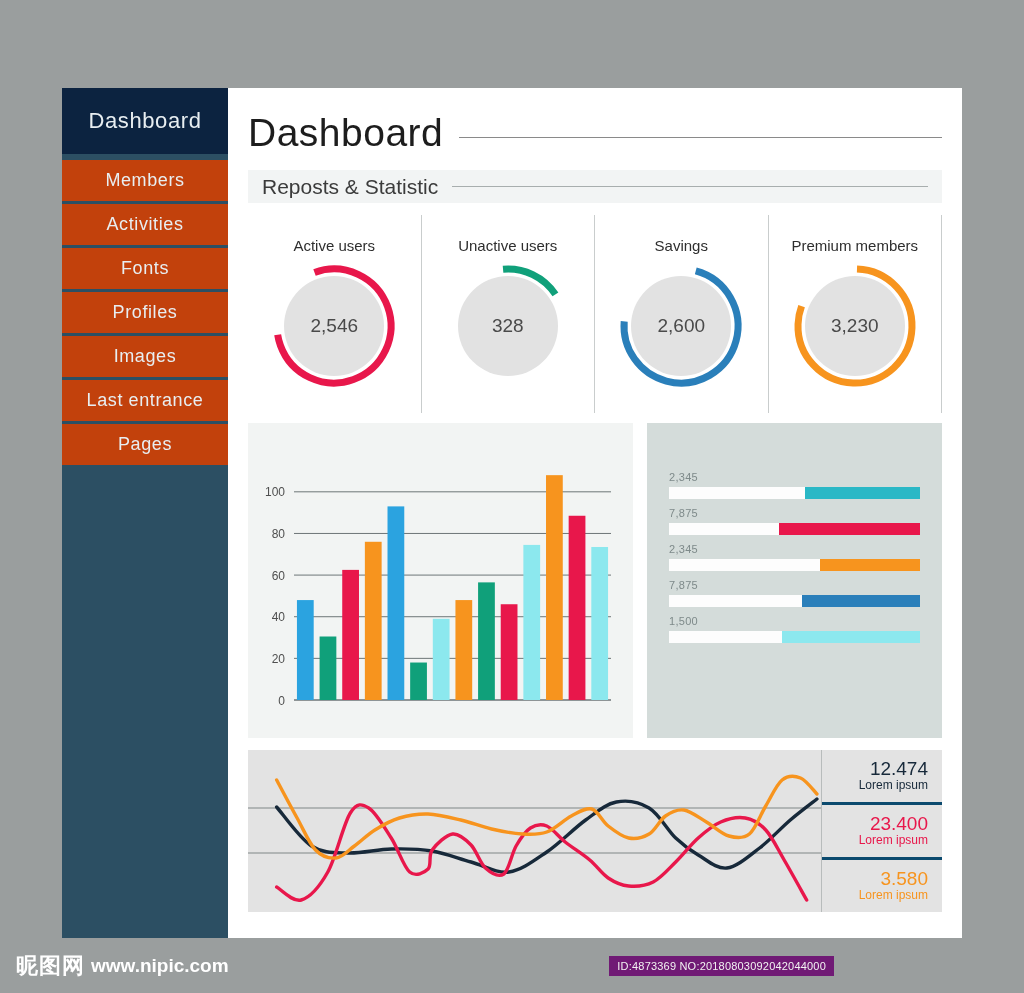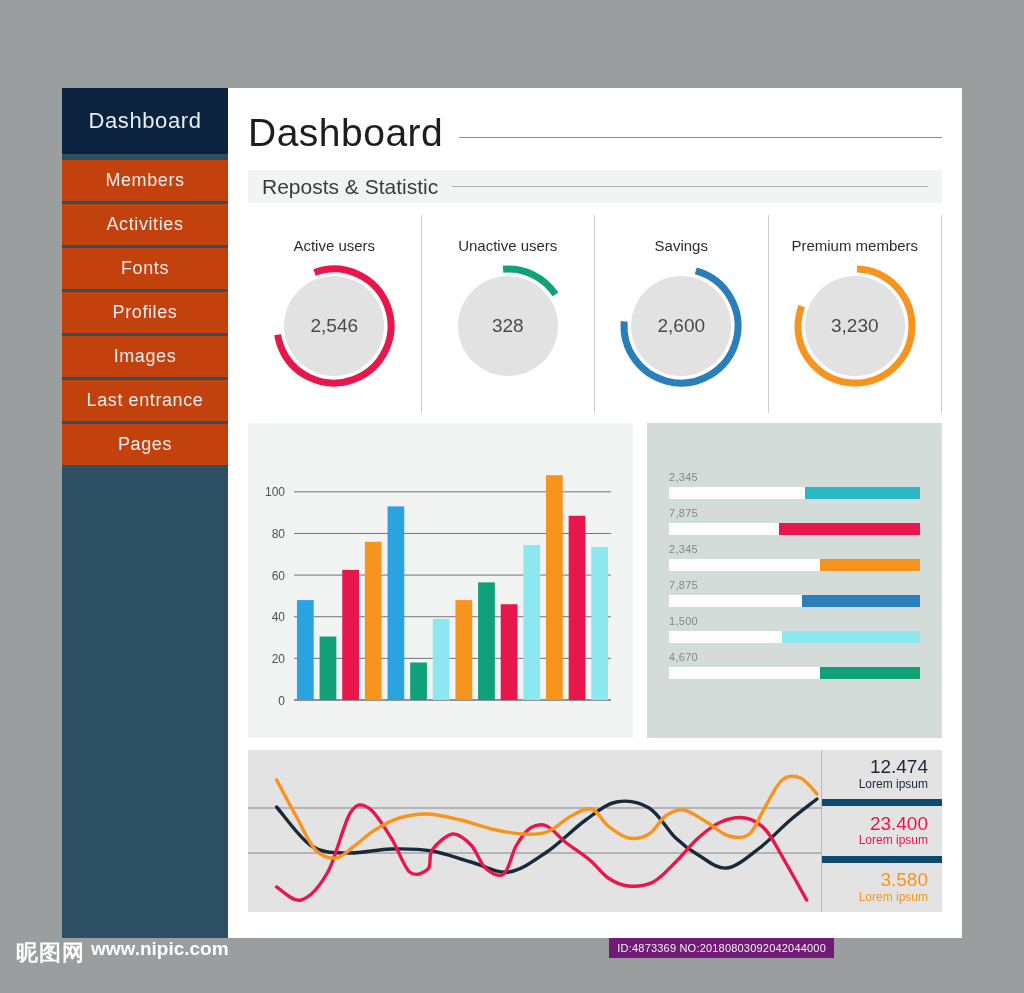--- a/index.html
+++ b/index.html
@@ -197,35 +197,35 @@
     flex-direction: column;
     border-left: 1px solid #b8bcbc;
   }
   .legend-item {
     flex: 1 1 0;
     display: flex;
     flex-direction: column;
     justify-content: center;
     align-items: flex-end;
     padding-right: 14px;
-    border-bottom: 7px solid #0c4a6e;
+    border-bottom: 3px solid #0c4a6e;
   }
   .legend-item:last-child { border-bottom: none; }
   .legend-value { font-size: 19px; font-weight: 300; line-height: 1.05; }
   .legend-sub { font-size: 12px; font-weight: 300; line-height: 1.25; }
 
   
   #watermark-bar {
     position: absolute;
     left: 0; bottom: 0;
     width: 852px;
     height: 55px;
     background: #9a9e9e;
     display: flex;
-    align-items: flex-start;
+    align-items: center;
   }
   #wm-logo {
     margin-left: 16px;
     color: #ffffff;
     font-size: 22px;
     letter-spacing: 1px;
     font-weight: 700;
   }
   #wm-url {
     color: #ffffff;
@@ -385,26 +385,20 @@
               <div class="prog-track">
                 <div class="prog-fill" style="width: 47%; background: rgb(42, 127, 186);"></div>
               </div>
             </div>
             <div class="prog-item">
               <div class="prog-label">1,500</div>
               <div class="prog-track">
                 <div class="prog-fill" style="width: 55%; background: rgb(140, 232, 238);"></div>
               </div>
             </div>
-            <div class="prog-item">
-              <div class="prog-label">4,670</div>
-              <div class="prog-track">
-                <div class="prog-fill" style="width: 40%; background: rgb(16, 160, 122);"></div>
-              </div>
-            </div>
           </div>
       </div>
     </section>
 
     <section id="line-panel">
       <div id="line-plot"><svg width="100%" height="162" viewBox="0 0 560 162" preserveAspectRatio="none">
             <line x1="0" x2="560" y1="58" y2="58" stroke="#808888" stroke-width="1"></line>
             <line x1="0" x2="560" y1="103" y2="103" stroke="#808888" stroke-width="1"></line>
             <path d="M28,57 C33.666666666666664,63.5 50.333333333333336,88.33333333333333 62,96 C73.66666666666667,103.66666666666667 85,102.5 98,103 C111,103.5 126.33333333333333,99.33333333333333 140,99 C153.66666666666666,98.66666666666667 167,98.83333333333333 180,101 C193,103.16666666666667 205.5,108.5 218,112 C230.5,115.5 242.66666666666666,123.66666666666667 255,122 C267.3333333333333,120.33333333333333 279.5,110.66666666666667 292,102 C304.5,93.33333333333333 318.6666666666667,78.33333333333333 330,70 C341.3333333333333,61.666666666666664 349.6666666666667,54 360,52 C370.3333333333333,50 382.3333333333333,52 392,58 C401.6666666666667,64 410,80.16666666666667 418,88 C426,95.83333333333333 431.6666666666667,100 440,105 C448.3333333333333,110 458,119.16666666666667 468,118 C478,116.83333333333333 489.6666666666667,106 500,98 C510.3333333333333,90 520.6666666666666,78.16666666666667 530,70 C539.3333333333334,61.833333333333336 551.6666666666666,52.5 556,49" fill="none" stroke="#17293a" stroke-width="3.4" stroke-linecap="round" vector-effect="non-scaling-stroke"></path>
             <path d="M28,137 C32,139.16666666666666 43.666666666666664,152.5 52,150 C60.333333333333336,147.5 70,136.5 78,122 C86,107.5 93.33333333333333,73.66666666666667 100,63 C106.66666666666667,52.333333333333336 111.33333333333333,53.833333333333336 118,58 C124.66666666666667,62.166666666666664 133.33333333333334,77.33333333333333 140,88 C146.66666666666666,98.66666666666667 152,116.83333333333333 158,122 C164,127.16666666666667 172.33333333333334,122.66666666666667 176,119 C179.66666666666666,115.33333333333333 176,105.83333333333333 180,100 C184,94.16666666666667 193.66666666666666,84.83333333333333 200,84 C206.33333333333334,83.16666666666667 212.66666666666666,89.33333333333333 218,95 C223.33333333333334,100.66666666666667 226.66666666666666,113.16666666666667 232,118 C237.33333333333334,122.83333333333333 245,127.66666666666667 250,124 C255,120.33333333333333 257.6666666666667,103.66666666666667 262,96 C266.3333333333333,88.33333333333333 271,81.33333333333333 276,78 C281,74.66666666666667 286.3333333333333,73.66666666666667 292,76 C297.6666666666667,78.33333333333333 303,86.33333333333333 310,92 C317,97.66666666666667 327,104 334,110 C341,116 345.6666666666667,123.66666666666667 352,128 C358.3333333333333,132.33333333333334 364.6666666666667,135.33333333333334 372,136 C379.3333333333333,136.66666666666666 388.3333333333333,136 396,132 C403.6666666666667,128 410.6666666666667,119.33333333333333 418,112 C425.3333333333333,104.66666666666667 432.6666666666667,94.66666666666667 440,88 C447.3333333333333,81.33333333333333 454.3333333333333,75.33333333333333 462,72 C469.6666666666667,68.66666666666667 478.6666666666667,66.66666666666667 486,68 C493.3333333333333,69.33333333333333 499.6666666666667,73 506,80 C512.3333333333334,87 517.3333333333334,98.33333333333333 524,110 C530.6666666666666,121.66666666666667 542.3333333333334,143.33333333333334 546,150" fill="none" stroke="#e8174b" stroke-width="3.4" stroke-linecap="round" vector-effect="non-scaling-stroke"></path>

